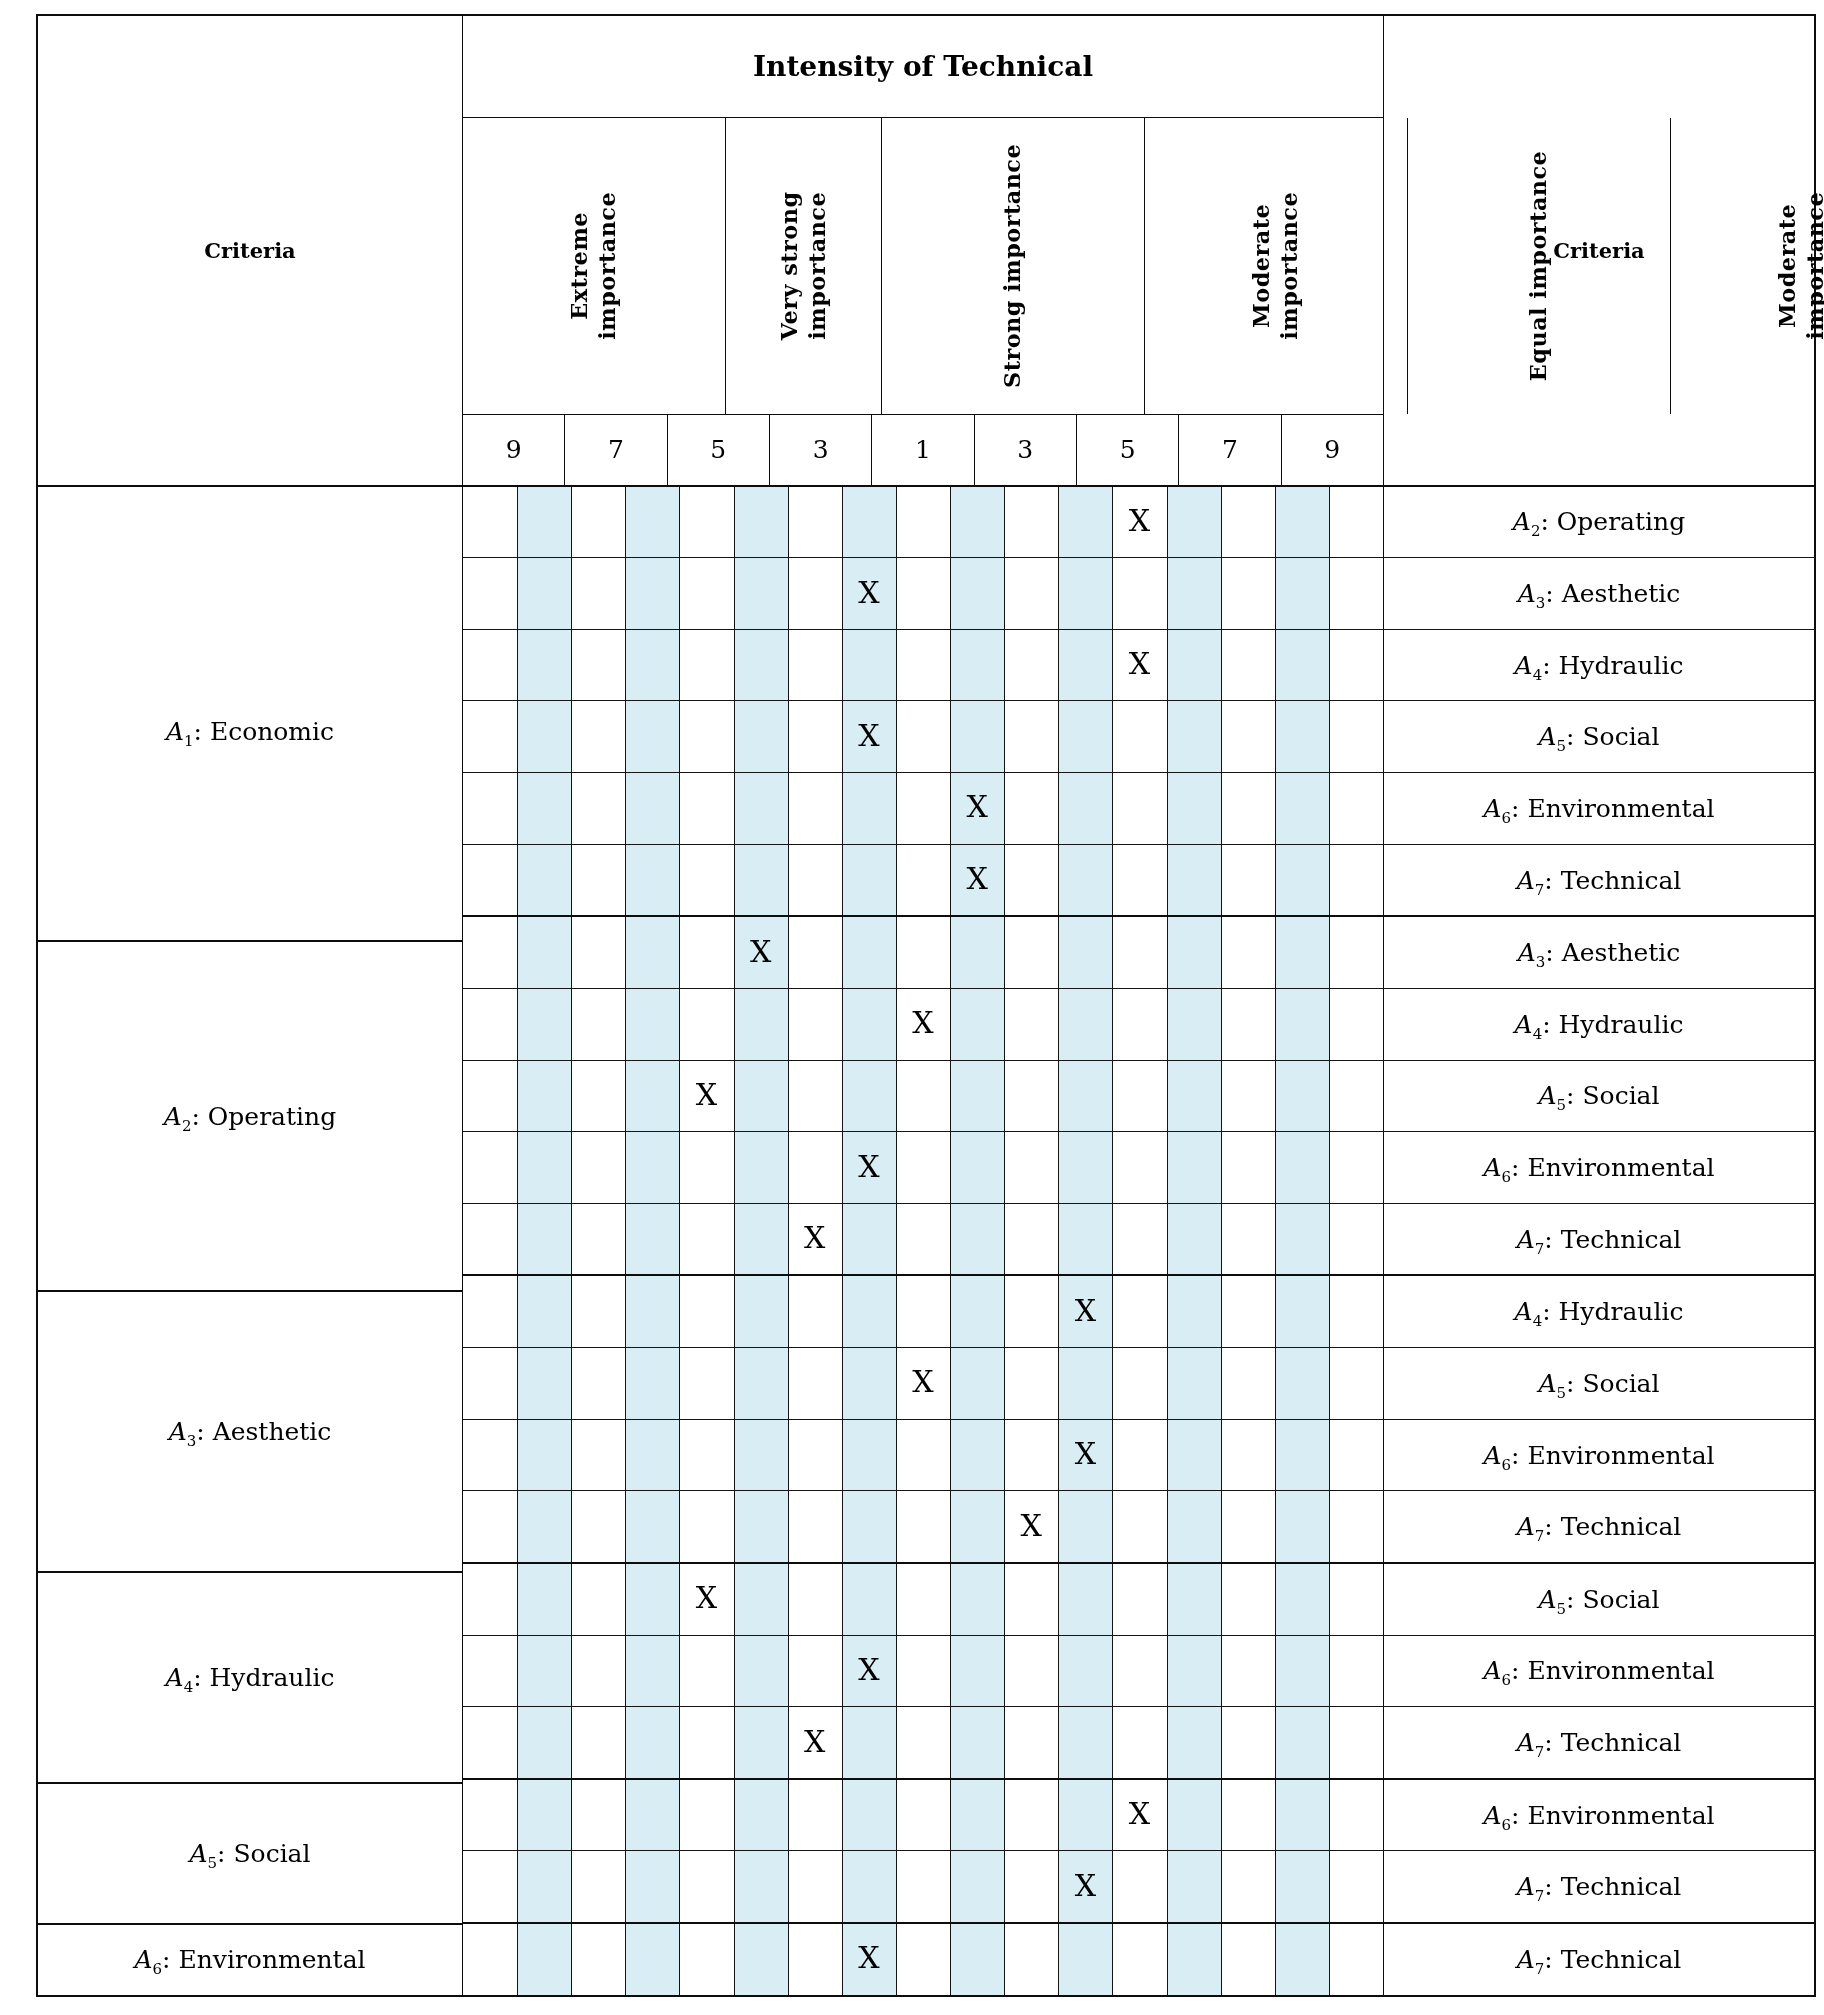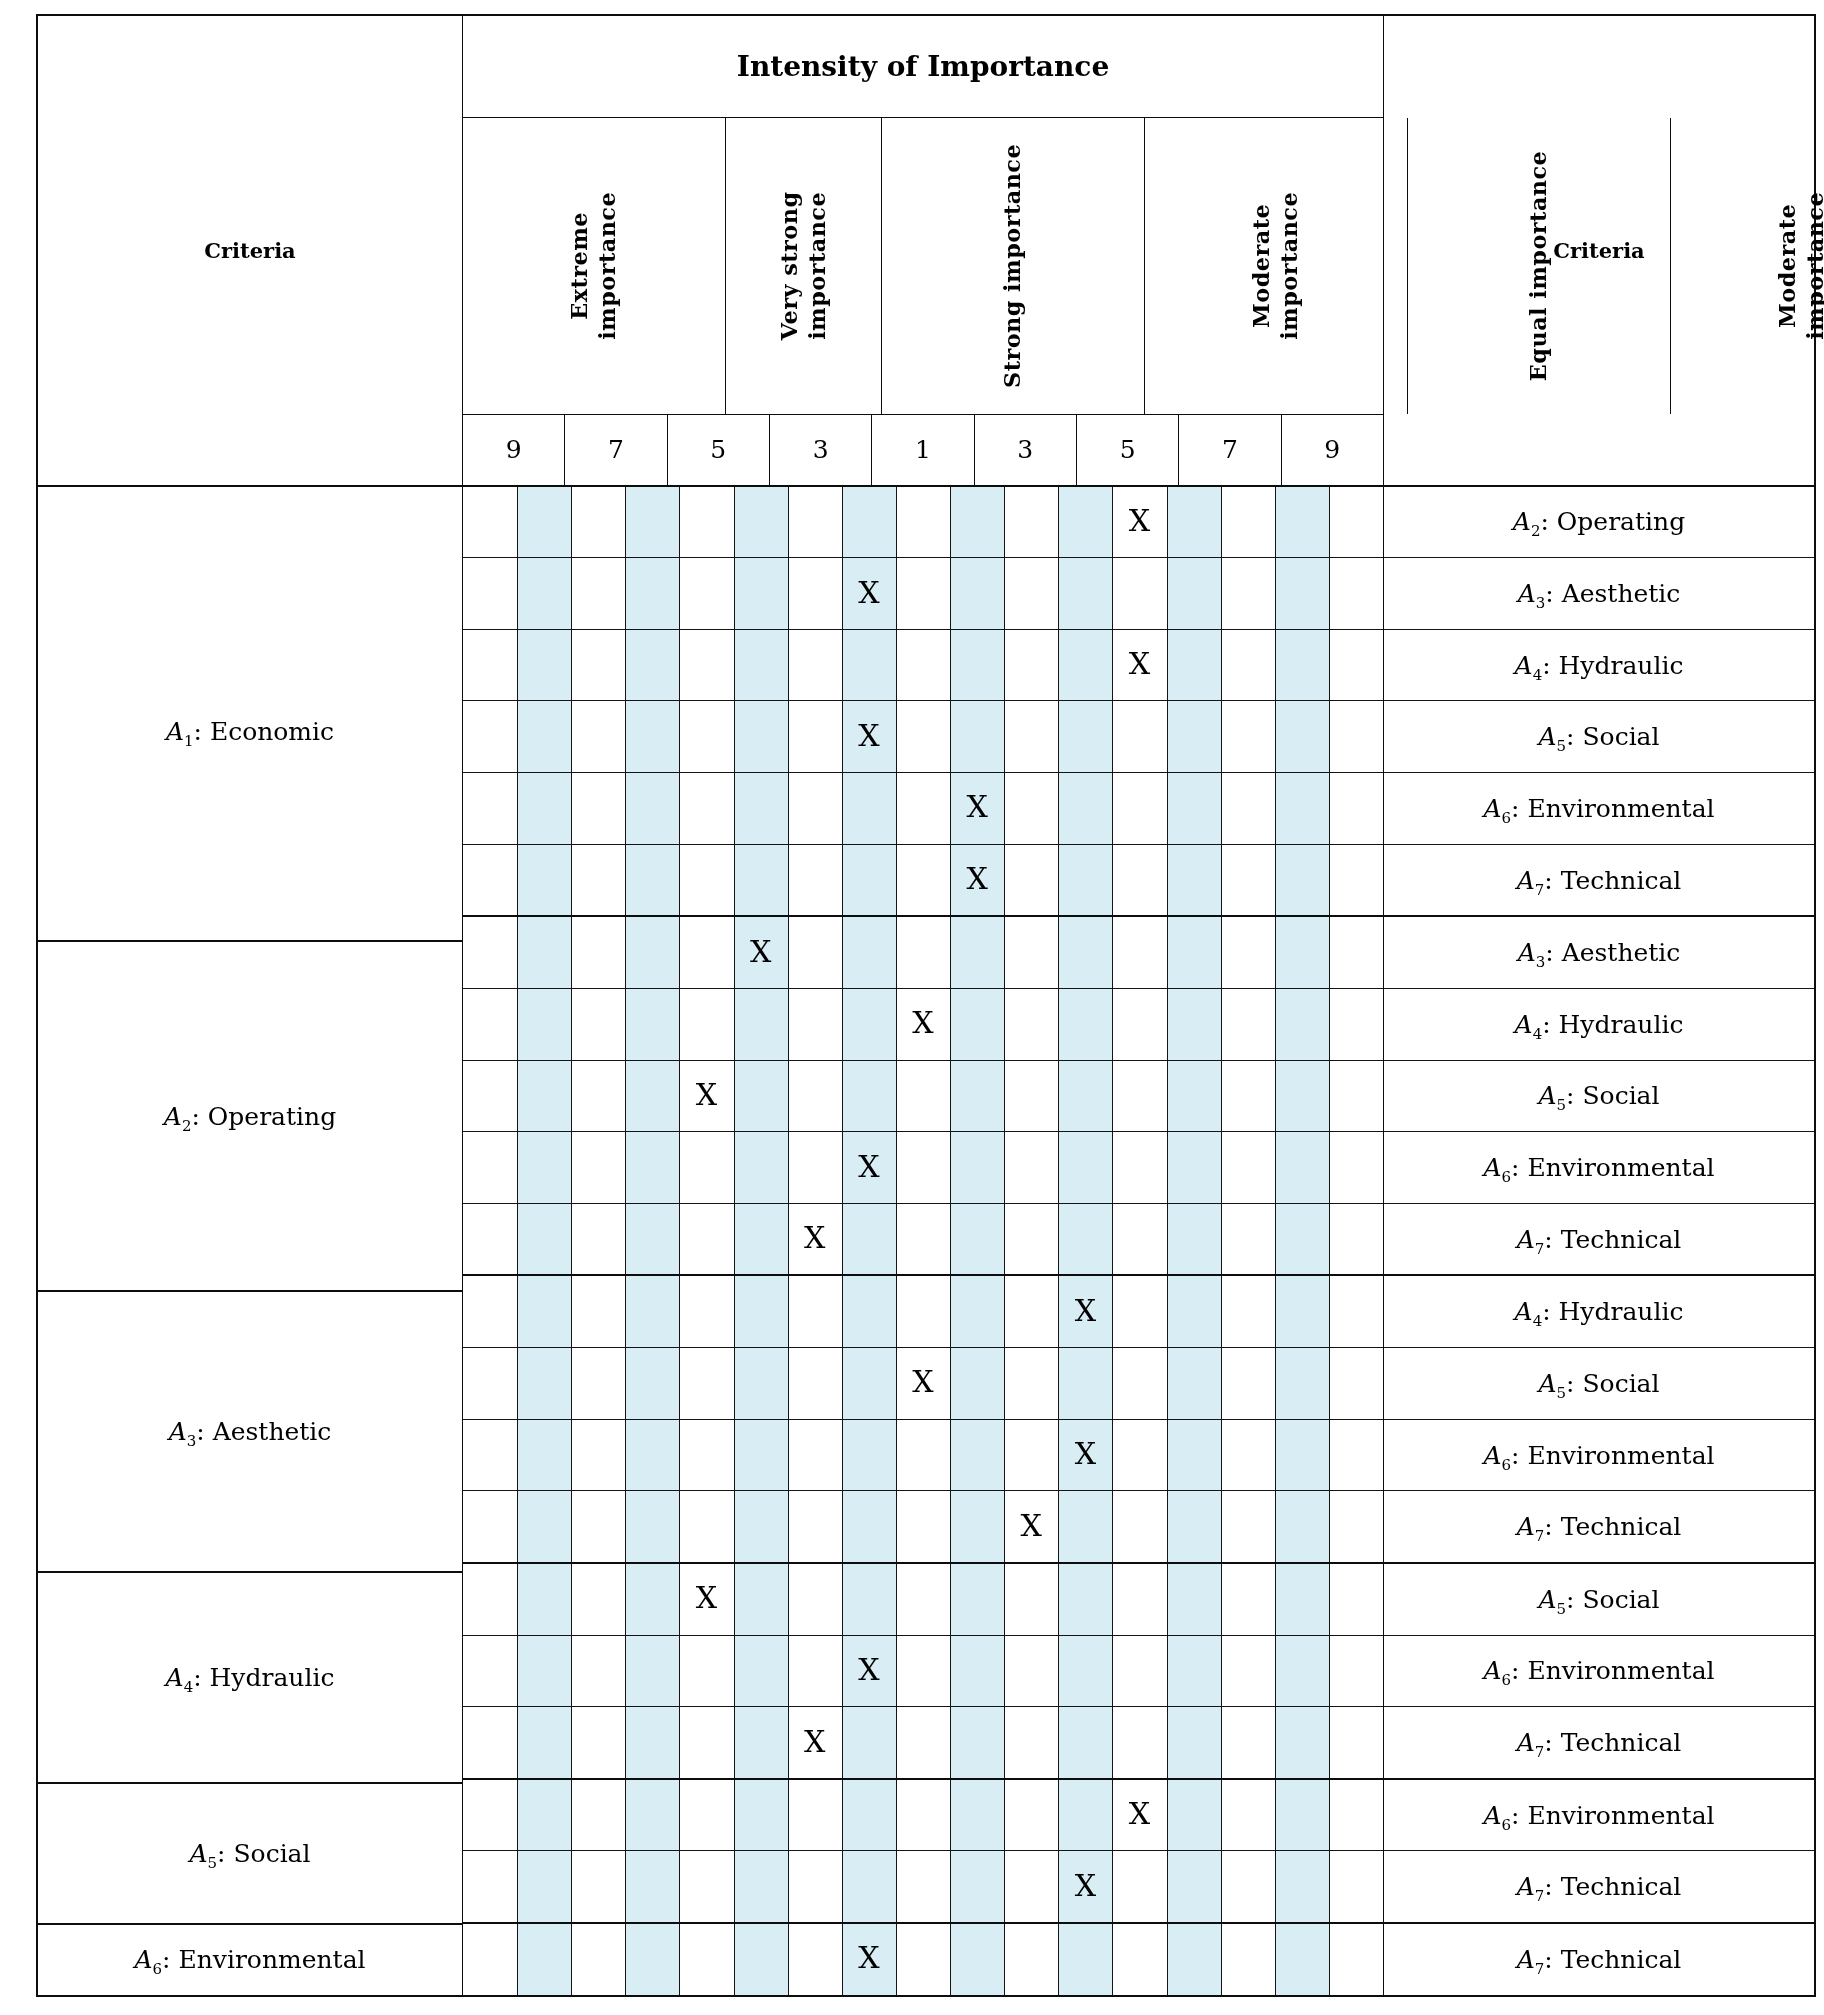--- a/index.html
+++ b/index.html
@@ -67,21 +67,21 @@
 
 <div class="stage">
   <div class="tbl">
 
     <div class="hdr">
       <div class="hleft">
         <span class="crit-title">Criteria</span>
       </div>
       <div class="hmid">
         <div class="htitle">
-          <span>Intensity of Importance</span>
+          <span>Intensity of Technical</span>
         </div>
         <div class="hlabels">
           <div class="hlab">
               <span class="rot">Extreme importance</span>
             </div>
           <div class="hlab">
               <span class="rot two-line">Very strong importance</span>
             </div>
           <div class="hlab">
               <span class="rot">Strong importance</span>

